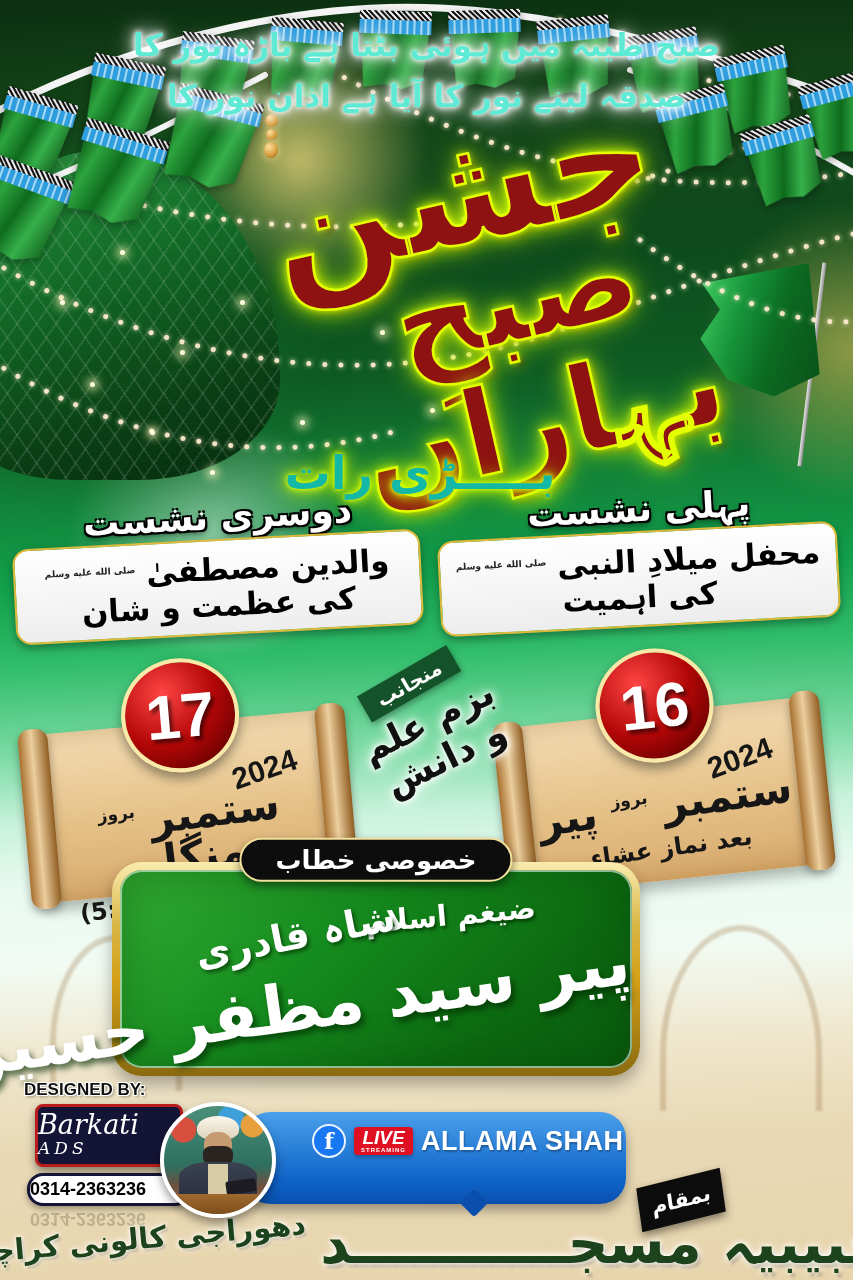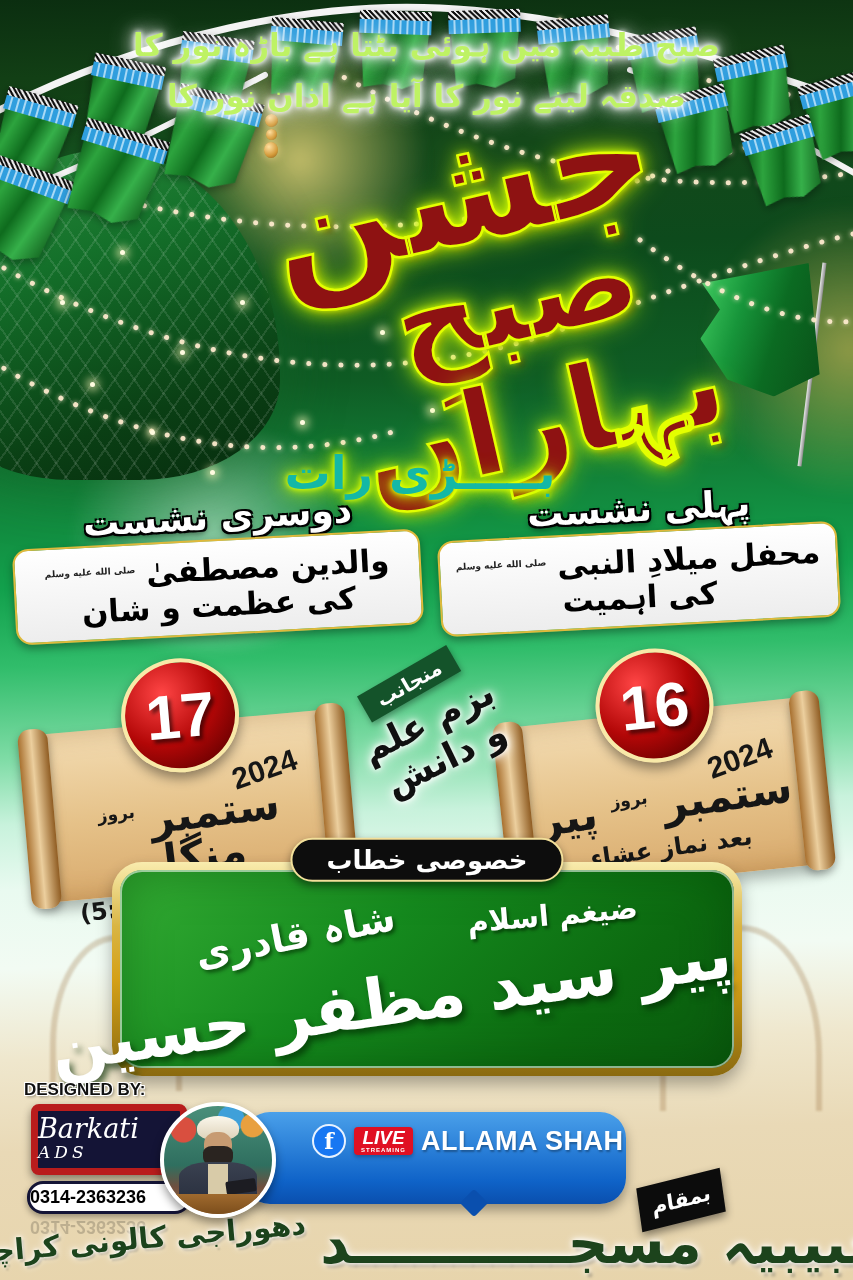--- a/index.html
+++ b/index.html
@@ -51,21 +51,21 @@
     background:linear-gradient(90deg,#e8e8e8,#8a8a8a);}
   .rflag .cloth2{position:absolute;right:20px;top:6px;width:118px;height:130px;transform:rotate(-8deg);
     background:linear-gradient(115deg,#48d668 0%,#17953a 35%,#0b6b22 60%,#0a4f18 100%);
     clip-path:polygon(100% 2%,96% 88%,55% 100%,18% 82%,0 48%,20% 28%,8% 6%);
     filter:drop-shadow(0 4px 6px rgba(0,0,0,.35));}
   
   .sp{position:absolute;width:5px;height:5px;border-radius:50%;background:#fffbe0;z-index:3;
     box-shadow:0 0 10px 3px rgba(255,248,190,.9);}
   
   .poetry{position:absolute;left:60px;right:60px;top:18px;z-index:6;text-align:center;direction:rtl;
-    color:#bef264;font-weight:bold;}
+    color:#5eead4;font-weight:bold;}
   .poetry p{margin:4px 0;font-size:31px;line-height:1.5;
     text-shadow:0 0 5px #fff,0 0 9px #fff,0 0 16px #fff,0 0 26px rgba(255,255,255,.95);}
   
   .title{position:absolute;right:18px;top:108px;width:640px;z-index:5;direction:rtl;
     transform:rotate(-13deg);text-align:center;font-weight:bold;color:var(--title-red,#8e1212);
     -webkit-text-stroke:2.5px var(--glow-yellow,#e4ff00);
     text-shadow:0 0 6px #d8ff00,0 0 16px #c6f500,0 0 30px rgba(200,255,0,.85),4px 5px 6px rgba(60,0,0,.45);}
   .title .w1{display:block;font-size:148px;line-height:1;margin-right:60px;}
   .title .w2{display:block;font-size:118px;line-height:1.05;margin-top:-18px;}
   .subtitle{position:absolute;left:180px;top:446px;width:480px;z-index:6;text-align:center;direction:rtl;
@@ -105,42 +105,42 @@
   .sbig .broz{font-size:17px;vertical-align:18px;}
   .stime{margin-top:8px;font-size:24px;font-weight:bold;color:#161616;}
   
   .org{position:absolute;left:344px;top:664px;width:170px;z-index:6;text-align:center;
     transform:rotate(-26deg);direction:rtl;}
   .orglabel{display:inline-block;background:#14532a;color:#fff;font-size:20px;font-weight:bold;
     padding:3px 16px;transform:rotate(-4deg);box-shadow:0 3px 6px rgba(0,0,0,.35);}
   .orgname{margin-top:6px;font-size:36px;font-weight:bold;color:#101010;line-height:1.15;
     text-shadow:0 0 5px #fff,0 0 10px #fff,0 0 16px #fff;}
   
-  .speech{position:absolute;left:112px;top:862px;width:630px;height:214px;z-index:7;border-radius:30px;
+  .speech{position:absolute;left:112px;top:862px;width:528px;height:214px;z-index:7;border-radius:30px;
     background:linear-gradient(180deg,#f9ecae,#d9b544 30%,var(--gold,#d4a017) 55%,#8a6a10);
     box-shadow:0 8px 16px rgba(0,0,0,.3);padding:8px;box-sizing:border-box;}
   .speech-inner{position:relative;width:100%;height:100%;border-radius:22px;direction:rtl;
     background:linear-gradient(135deg,#34ad34 0%,var(--banner-green,#158a1e) 40%,#0c6a10 75%,#0a5a0e 100%);
     box-shadow:inset 0 0 0 2px rgba(255,255,255,.55),inset 0 0 50px rgba(0,60,0,.4);}
   .speech-pill{position:absolute;left:50%;top:0;transform:translate(-50%,-55%);
     background:#0d0d0d;color:#fff;font-size:26px;font-weight:bold;direction:rtl;
     padding:5px 34px;border-radius:22px;border:2px solid #f3e09a;white-space:nowrap;
     box-shadow:0 4px 8px rgba(0,0,0,.45);z-index:8;}
   .sp-prefix{position:absolute;right:96px;top:28px;font-size:29px;font-weight:bold;color:#fff;
     transform:rotate(-5deg);text-shadow:2px 3px 3px rgba(0,40,0,.6);}
   .sp-tail{position:absolute;left:74px;top:44px;font-size:38px;font-weight:bold;color:#fff;
     transform:rotate(-11deg);text-shadow:2px 3px 4px rgba(0,40,0,.6);}
   .sp-main{position:absolute;left:0;right:0;top:88px;text-align:center;font-size:66px;font-weight:bold;
     color:#fff;transform:rotate(-8deg);text-shadow:3px 5px 6px rgba(0,40,0,.65);white-space:nowrap;}
   
   .designer{position:absolute;left:24px;top:1080px;width:170px;z-index:8;text-align:left;
     font-family:"Liberation Sans",sans-serif;}
   .d-label{font-size:17px;font-weight:900;color:#111;
     text-shadow:-1px -1px 0 #fff,1px -1px 0 #fff,-1px 1px 0 #fff,1px 1px 0 #fff,2px 2px 3px rgba(0,0,0,.4);}
-  .d-box{margin:4px auto 0;width:142px;background:#141436;border:7px solid #b91c1c;border-radius:8px;
+  .d-box{margin:4px auto 0;width:142px;background:#141436;border:3px solid #b91c1c;border-radius:8px;
     box-shadow:0 4px 8px rgba(0,0,0,.45);padding:4px 0 6px;color:#fff;}
   .d-brand{font-family:"DejaVu Serif",serif;font-style:italic;font-size:27px;line-height:1;}
   .d-sub{font-family:"DejaVu Serif",serif;font-style:italic;font-size:17px;letter-spacing:4px;line-height:1.2;}
   .d-phone{margin:6px auto 0;width:158px;background:#fff;border:3px solid #141436;border-radius:16px;
     font-size:18px;font-weight:bold;color:#000;padding:3px 0;box-shadow:0 3px 6px rgba(0,0,0,.35);}
   .d-reflect{margin:2px auto 0;width:158px;font-size:18px;font-weight:bold;color:#000;
     transform:scaleY(-1);opacity:.18;}
   
   .avatar{position:absolute;left:160px;top:1102px;width:108px;height:108px;border-radius:50%;
     border:4px solid #fff;overflow:hidden;z-index:10;box-shadow:0 5px 10px rgba(0,0,0,.4);

